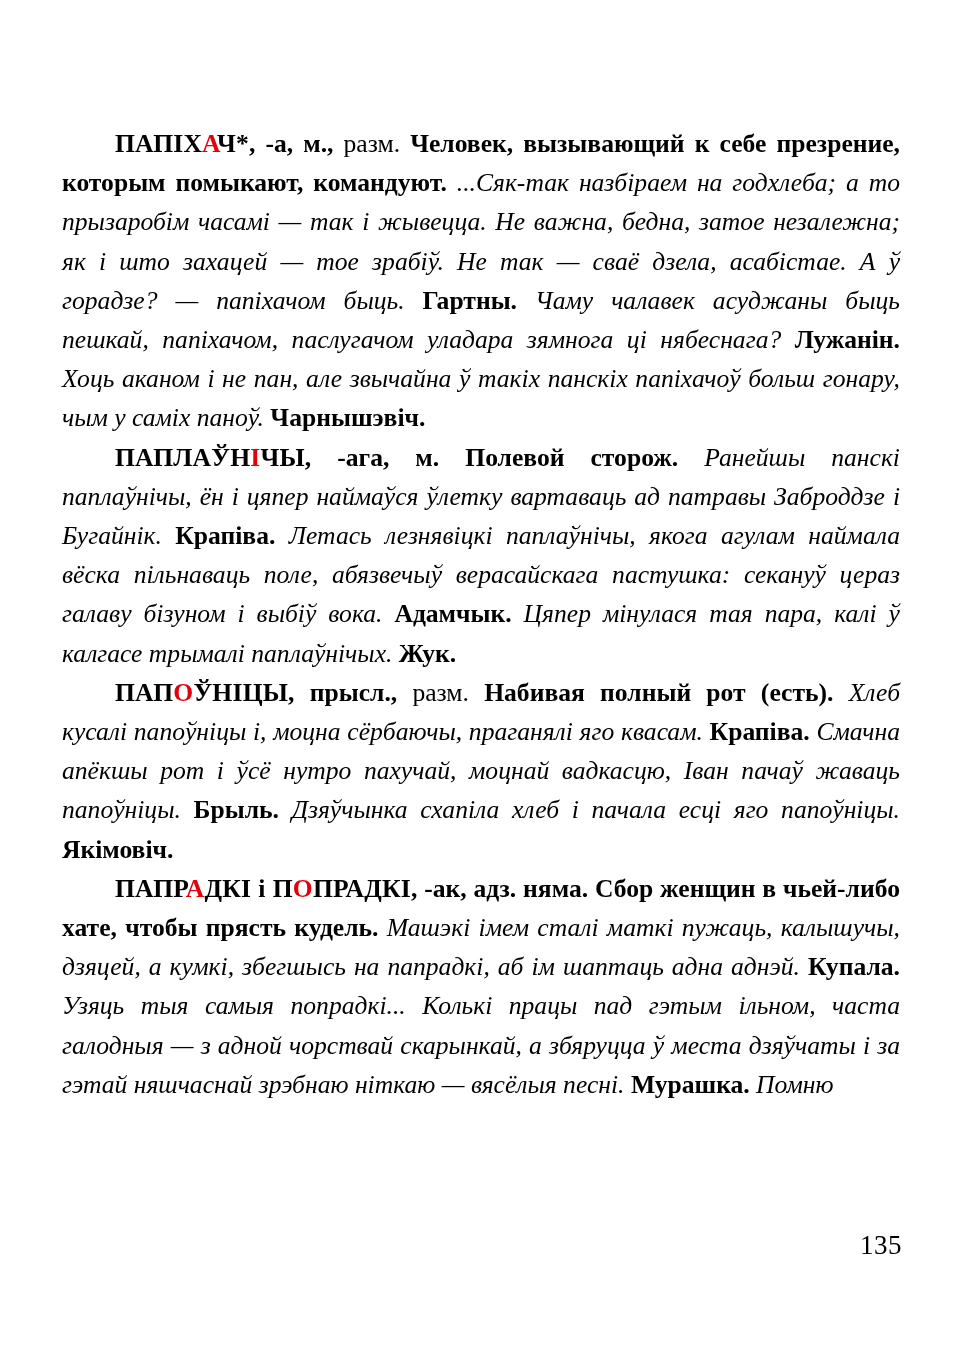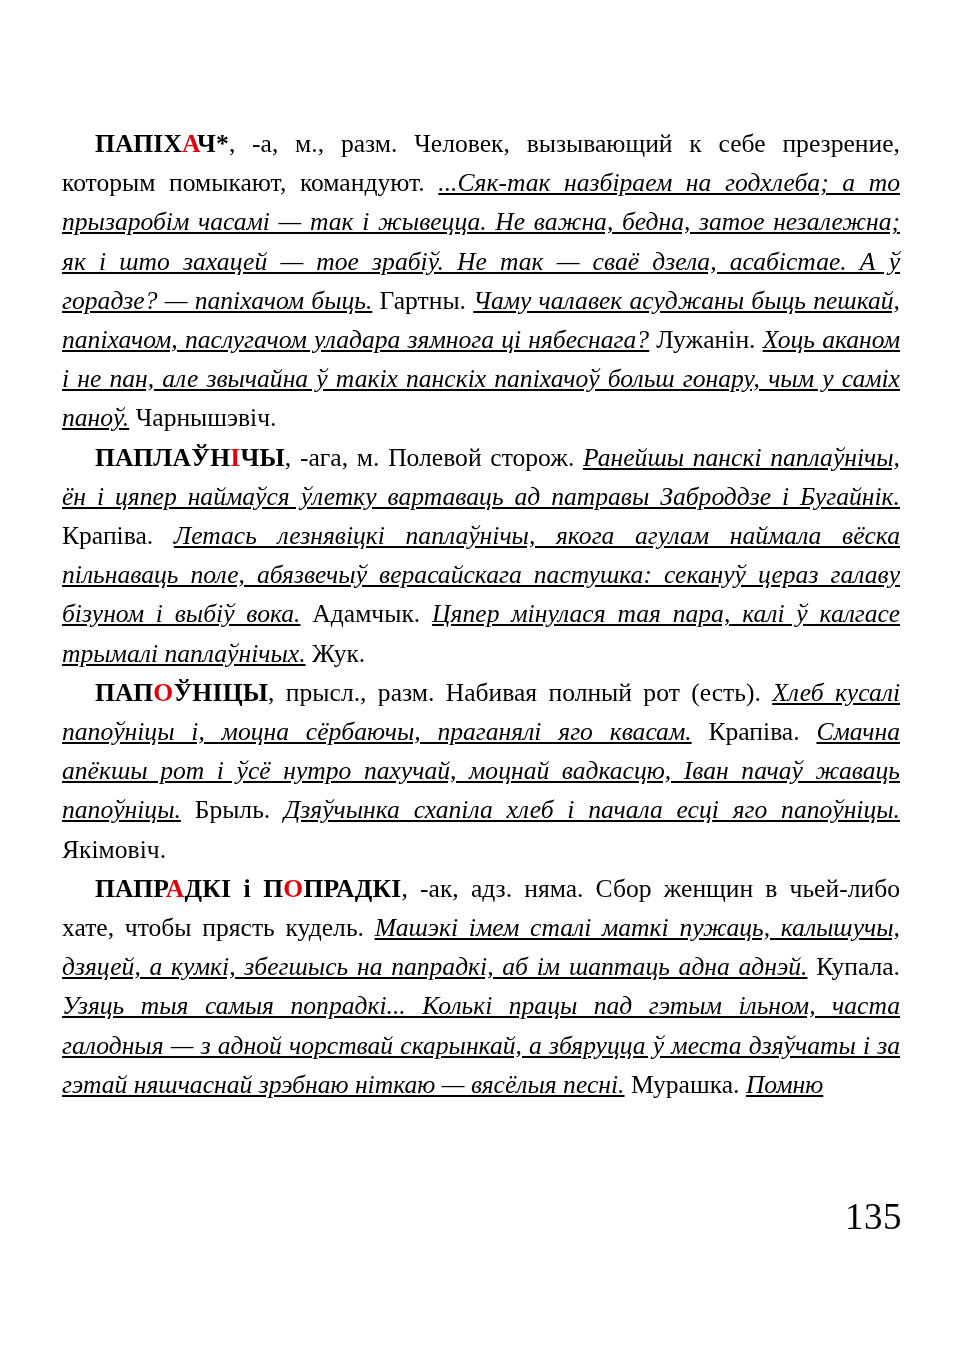--- a/index.html
+++ b/index.html
@@ -40,44 +40,45 @@
     text-indent: 33px;
     margin: 0;
     padding: 0;
     hyphens: none;
   }
 
   
   .hw {
     font-weight: bold;
     letter-spacing: 0.2px;
+    margin-left: 20px;
   }
   
   .stress {
     color: #e3000b;
     font-weight: bold;
   }
   
   .gram-it {
   }
   
   .rom {
     font-style: normal;
+    font-weight: bold;
   }
   
   .cit {
     font-style: italic;
-    text-decoration: underline;
   }
 
   .page-number {
     position: absolute;
     right: 58px;
-    top: 1198px;
-    font-size: 37px;
+    top: 1232px;
+    font-size: 27px;
     font-style: normal;
     line-height: 1;
     letter-spacing: 0.5px;
   }
 </style>
 </head>
 <body>
 
 <div class="page">
 

